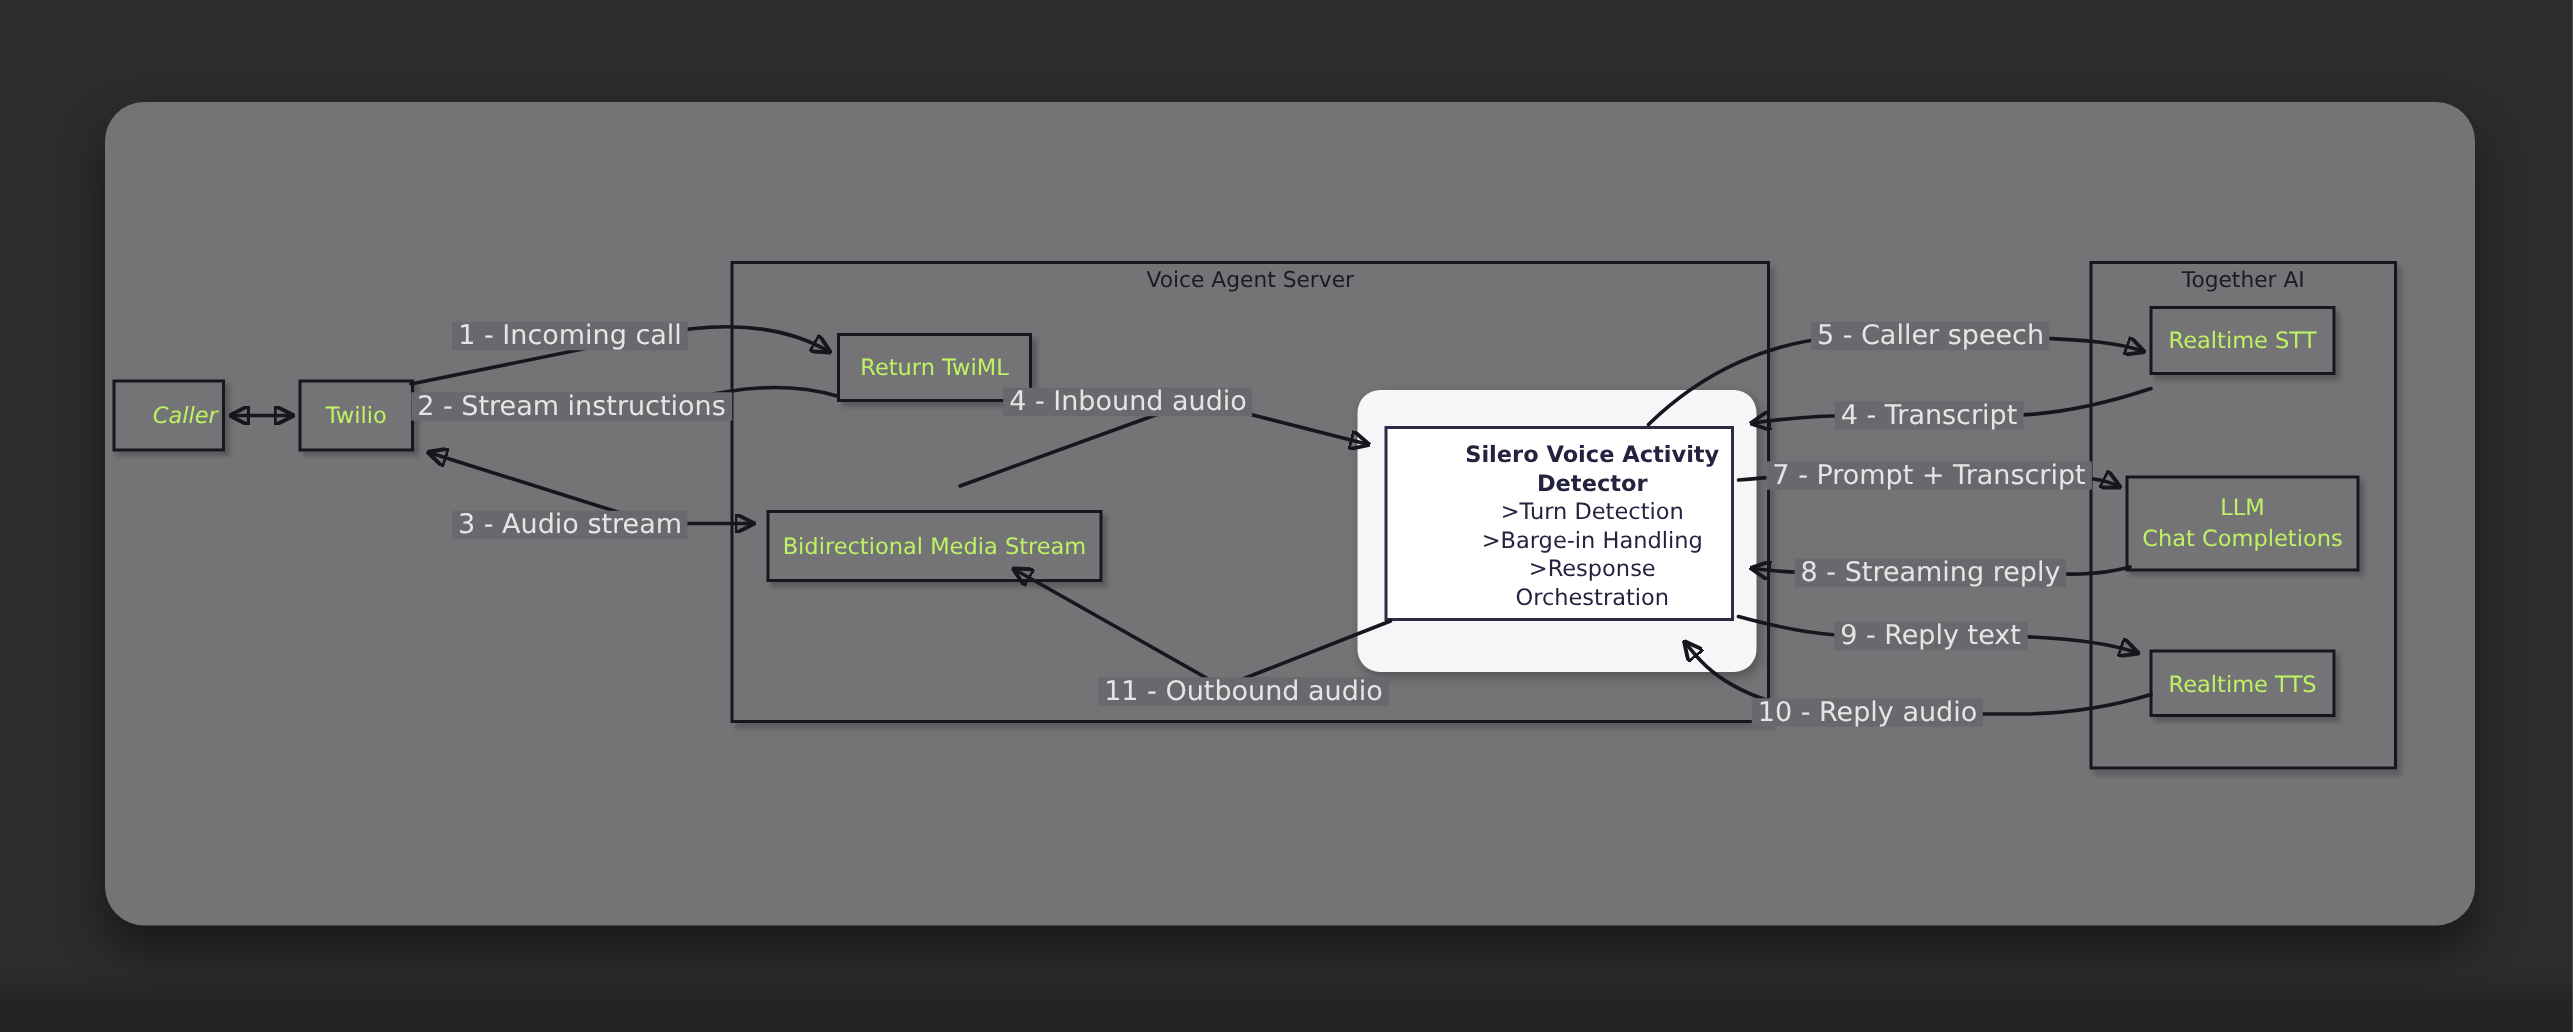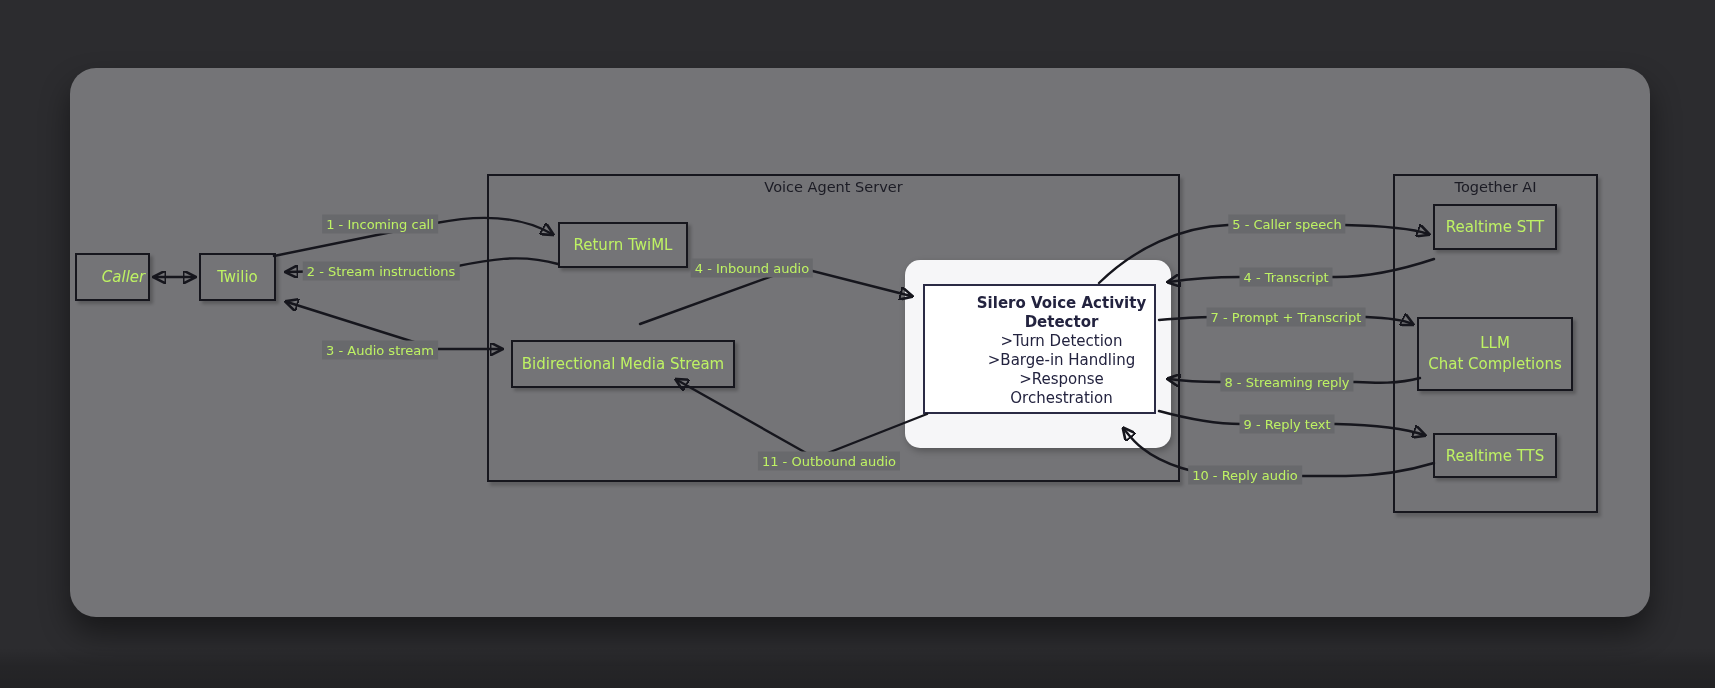--- a/index.html
+++ b/index.html
@@ -32,41 +32,41 @@
     position:absolute;border:2.4px solid #16161d;background:#747477;
     color:#bef264;display:flex;align-items:center;justify-content:center;
     font-size:15px;box-sizing:border-box;white-space:nowrap;
     box-shadow:3px 3px 3px rgba(0,0,0,0.22);z-index:1;
   }
   .node-caller{left:75px;top:253px;width:75px;height:48px;font-style:italic;padding-left:22px;}
   .node-twilio{left:199px;top:253px;width:77px;height:48px;}
   .node-twiml{left:558px;top:222px;width:130px;height:46px;}
   .node-bms{left:511px;top:325px;width:224px;height:48px;margin-top:15px;}
   .node-stt{left:1433px;top:204px;width:124px;height:46px;}
-  .node-llm{left:1417px;top:317px;width:156px;height:74px;flex-direction:column;line-height:21px;}
+  .node-llm{left:1417px;top:317px;width:156px;height:64px;flex-direction:column;line-height:21px;}
   .node-tts{left:1433px;top:433px;width:124px;height:45px;}
   .vas{left:487px;top:174px;width:693px;height:308px;}
   .tai{left:1393px;top:174px;width:205px;height:339px;}
   .silero-card{
     position:absolute;left:905px;top:260px;width:266px;height:188px;
     background:#f6f6f8;border-radius:15px;
     box-shadow:2px 3px 7px rgba(0,0,0,0.28);z-index:1;
   }
   .silero-box{
     position:absolute;left:923px;top:284px;width:233px;height:130px;
     background:#ffffff;border:2.4px solid #2b2b45;color:#23233f;
     text-align:center;font-size:15px;line-height:19px;padding-top:8px;
     box-sizing:border-box;z-index:1;padding-left:44px;
   }
   .silero-box .b{font-weight:bold;}
   .arrows{position:absolute;left:0;top:0;width:1715px;height:688px;z-index:2;pointer-events:none;}
   .arrows path{fill:none;stroke:#16161d;stroke-width:2.4;stroke-linecap:round;}
   .elabel{
     position:absolute;transform:translate(-50%,-50%);
-    background:#68696c;color:#bef264;font-size:13px;line-height:17px;
+    background:#68696c;color:#e5e5e5;font-size:18px;line-height:17px;
     padding:1px 4px;white-space:nowrap;z-index:3;
   }
 </style>
 </head>
 <body>
 
 <div class="panel"></div>
 <div class="bottom-band"></div>
 
 <div class="container-box vas">

